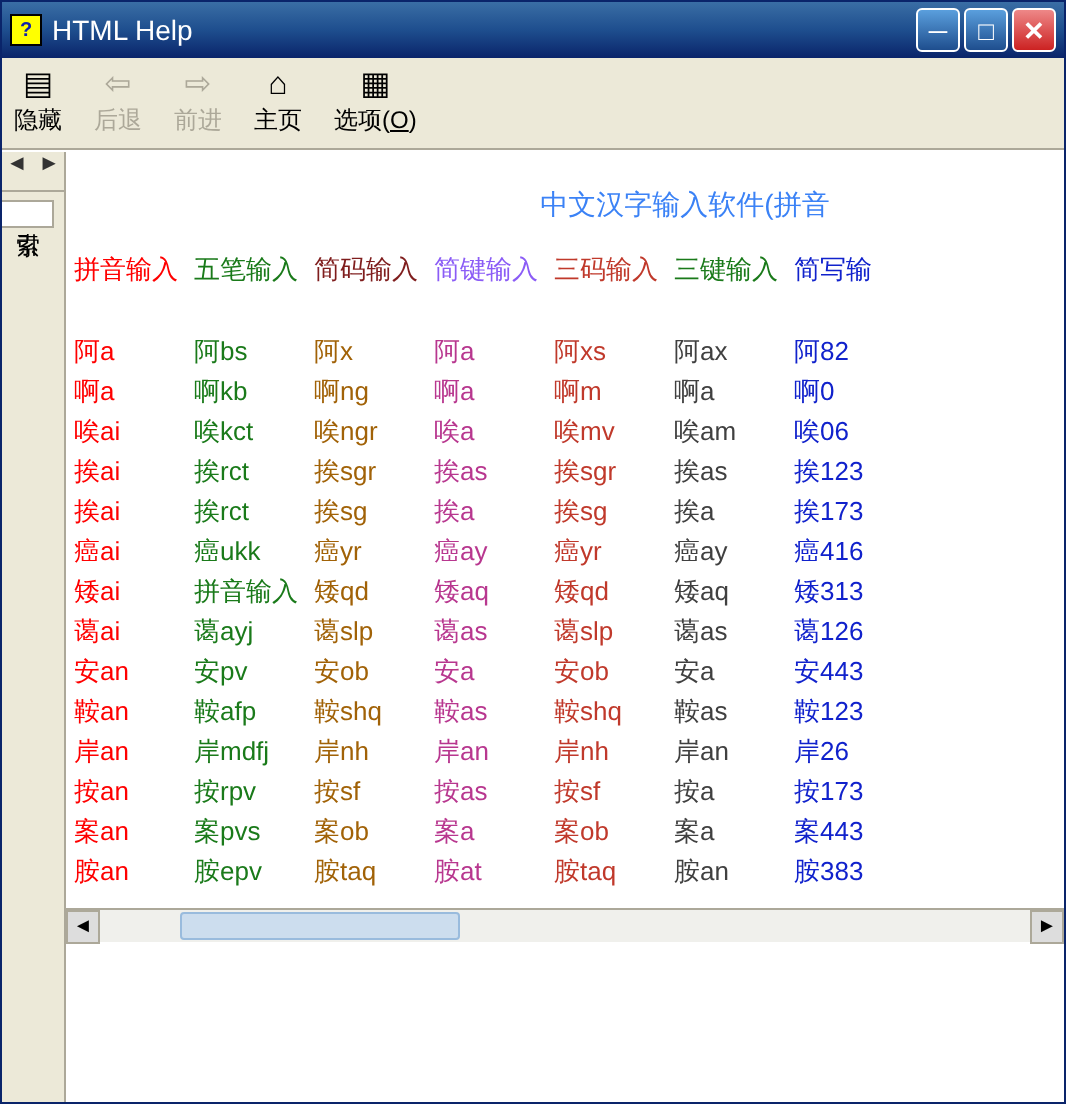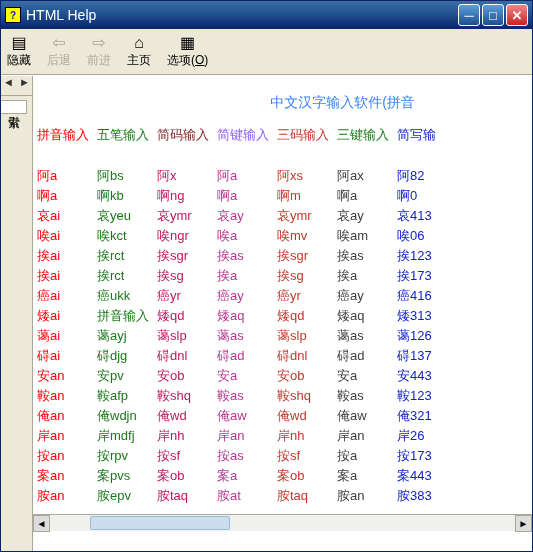--- a/index.html
+++ b/index.html
@@ -21,21 +21,21 @@
 .navarrows{height:20px;background:#ece9d8;border-bottom:1px solid #aca899;display:flex;justify-content:space-between;padding:0 2px;font-size:11px;color:#333}
 .tab{writing-mode:vertical-rl;text-orientation:upright;background:#fff;border:1px solid #aca899;border-left:none;padding:6px 4px;font-size:12px;position:absolute;top:24px;left:0}
 .content{flex:1;overflow:auto;position:relative;background:#fff}
 .content-inner{padding:8px 4px}
 .pagetitle{color:#3b82f6;font-size:14px;text-align:center;margin:10px 0 14px 0;white-space:nowrap;padding-left:120px}
 .headers{display:flex;margin-bottom:22px;white-space:nowrap}
 .headers span{width:60px;flex-shrink:0;font-size:13px}
 .hdr0{color:red}.hdr1{color:#1a7a1a}.hdr2{color:#7f1d1d}.hdr3{color:#8b5cf6}.hdr4{color:#c0392b}.hdr5{color:#1a7a1a}.hdr6{color:#12c}
 table{border-collapse:collapse;font-size:13px}
 td{width:60px;padding:1px 0;white-space:nowrap}
-td.c0{color:red}td.c1{color:#1a7a1a}td.c2{color:#be185d}td.c3{color:#b8378f}td.c4{color:#c0392b}td.c5{color:#404040}td.c6{color:#12c}
+td.c0{color:red}td.c1{color:#1a7a1a}td.c2{color:#a16207}td.c3{color:#b8378f}td.c4{color:#c0392b}td.c5{color:#404040}td.c6{color:#12c}
 .scrollbar-h{height:17px;background:#ece9d8;border-top:1px solid #aca899;position:relative}
 .sb-track{position:absolute;left:17px;right:17px;top:0;bottom:0;background:#f0f0ec}
 .sb-thumb{position:absolute;left:40px;width:140px;top:1px;bottom:1px;background:#cde;border:1px solid #9bd;border-radius:2px}
 .sb-btn{position:absolute;top:0;width:17px;height:17px;background:#ddd;border:1px solid #aca899;font-size:10px;text-align:center;line-height:15px}
 .sb-btn.l{left:0}.sb-btn.r{right:0}
 .underline{text-decoration:underline}
 </style>
 </head>
 <body>
 
@@ -107,29 +107,20 @@
               <tr>
                 <td class="c0">啊a</td>
                 <td class="c1">啊kb</td>
                 <td class="c2">啊ng</td>
                 <td class="c3">啊a</td>
                 <td class="c4">啊m</td>
                 <td class="c5">啊a</td>
                 <td class="c6">啊0</td>
               </tr>
               <tr>
-                <td class="c0">哀ai</td>
-                <td class="c1">哀yeu</td>
-                <td class="c2">哀ymr</td>
-                <td class="c3">哀ay</td>
-                <td class="c4">哀ymr</td>
-                <td class="c5">哀ay</td>
-                <td class="c6">哀413</td>
-              </tr>
-              <tr>
                 <td class="c0">唉ai</td>
                 <td class="c1">唉kct</td>
                 <td class="c2">唉ngr</td>
                 <td class="c3">唉a</td>
                 <td class="c4">唉mv</td>
                 <td class="c5">唉am</td>
                 <td class="c6">唉06</td>
               </tr>
               <tr>
                 <td class="c0">挨ai</td>
@@ -170,54 +161,36 @@
               <tr>
                 <td class="c0">蔼ai</td>
                 <td class="c1">蔼ayj</td>
                 <td class="c2">蔼slp</td>
                 <td class="c3">蔼as</td>
                 <td class="c4">蔼slp</td>
                 <td class="c5">蔼as</td>
                 <td class="c6">蔼126</td>
               </tr>
               <tr>
-                <td class="c0">碍ai</td>
-                <td class="c1">碍djg</td>
-                <td class="c2">碍dnl</td>
-                <td class="c3">碍ad</td>
-                <td class="c4">碍dnl</td>
-                <td class="c5">碍ad</td>
-                <td class="c6">碍137</td>
-              </tr>
-              <tr>
                 <td class="c0">安an</td>
                 <td class="c1">安pv</td>
                 <td class="c2">安ob</td>
                 <td class="c3">安a</td>
                 <td class="c4">安ob</td>
                 <td class="c5">安a</td>
                 <td class="c6">安443</td>
               </tr>
               <tr>
                 <td class="c0">鞍an</td>
                 <td class="c1">鞍afp</td>
                 <td class="c2">鞍shq</td>
                 <td class="c3">鞍as</td>
                 <td class="c4">鞍shq</td>
                 <td class="c5">鞍as</td>
                 <td class="c6">鞍123</td>
-              </tr>
-              <tr>
-                <td class="c0">俺an</td>
-                <td class="c1">俺wdjn</td>
-                <td class="c2">俺wd</td>
-                <td class="c3">俺aw</td>
-                <td class="c4">俺wd</td>
-                <td class="c5">俺aw</td>
-                <td class="c6">俺321</td>
               </tr>
               <tr>
                 <td class="c0">岸an</td>
                 <td class="c1">岸mdfj</td>
                 <td class="c2">岸nh</td>
                 <td class="c3">岸an</td>
                 <td class="c4">岸nh</td>
                 <td class="c5">岸an</td>
                 <td class="c6">岸26</td>
               </tr>

